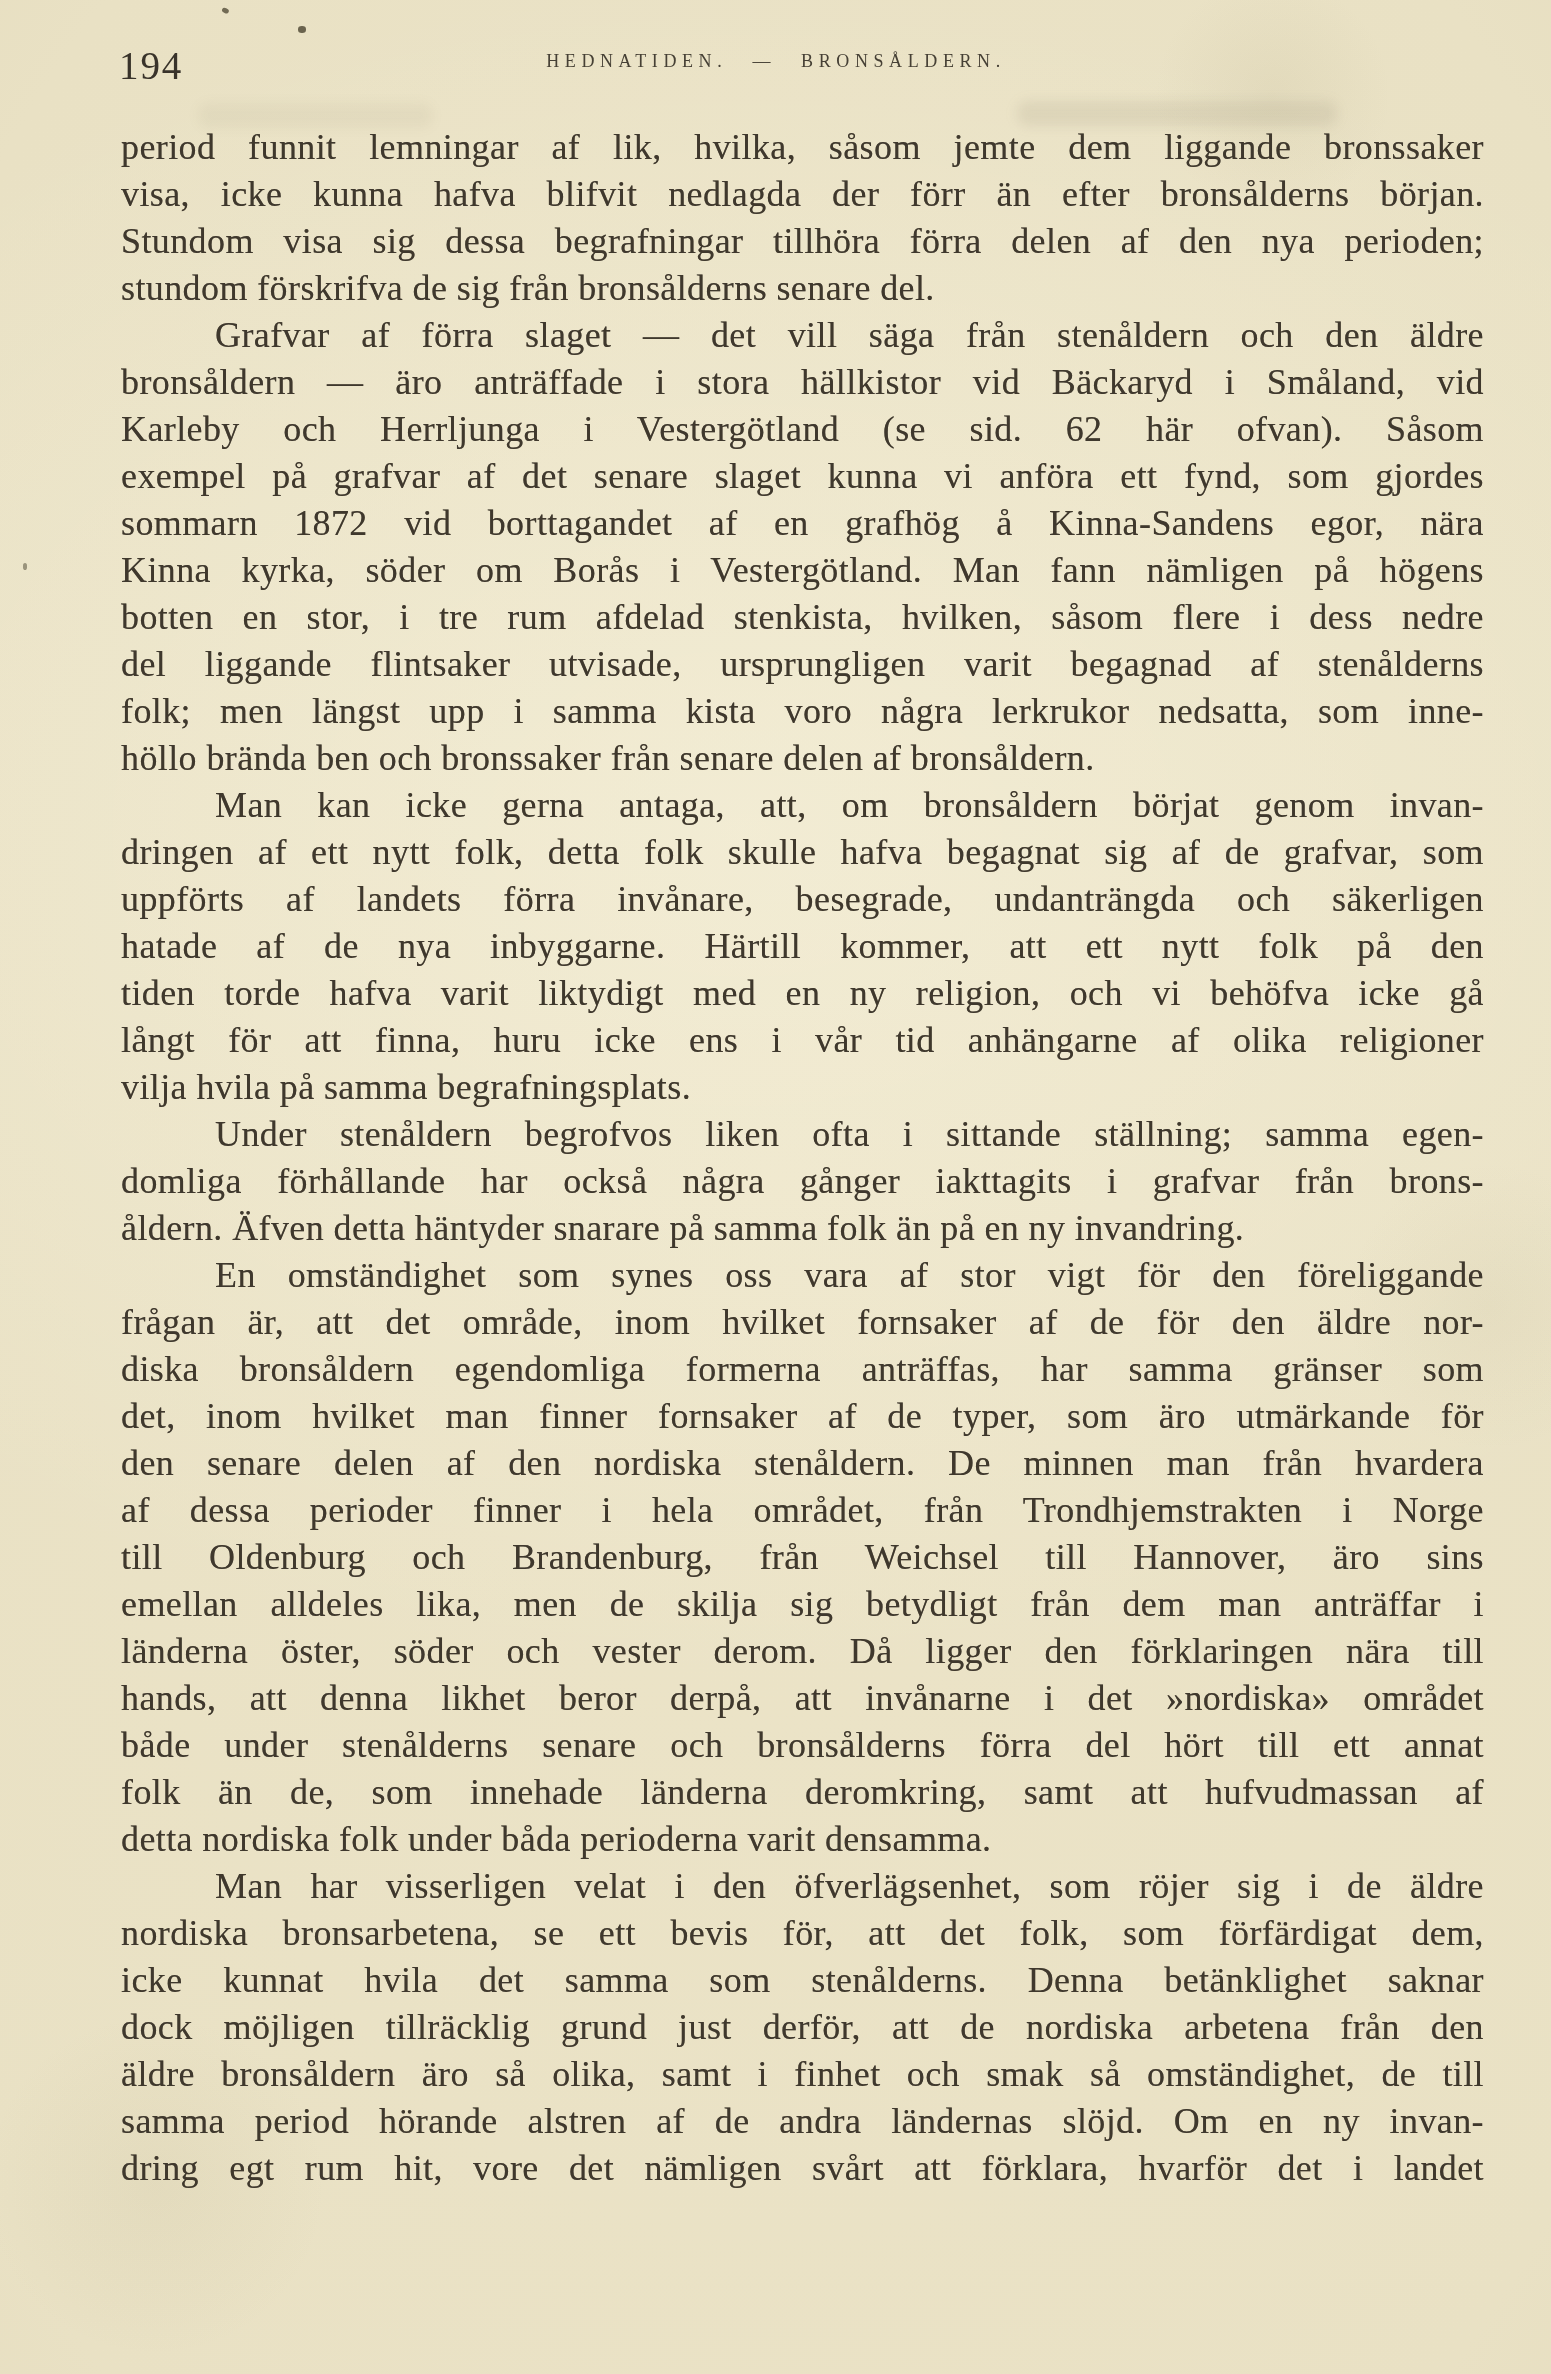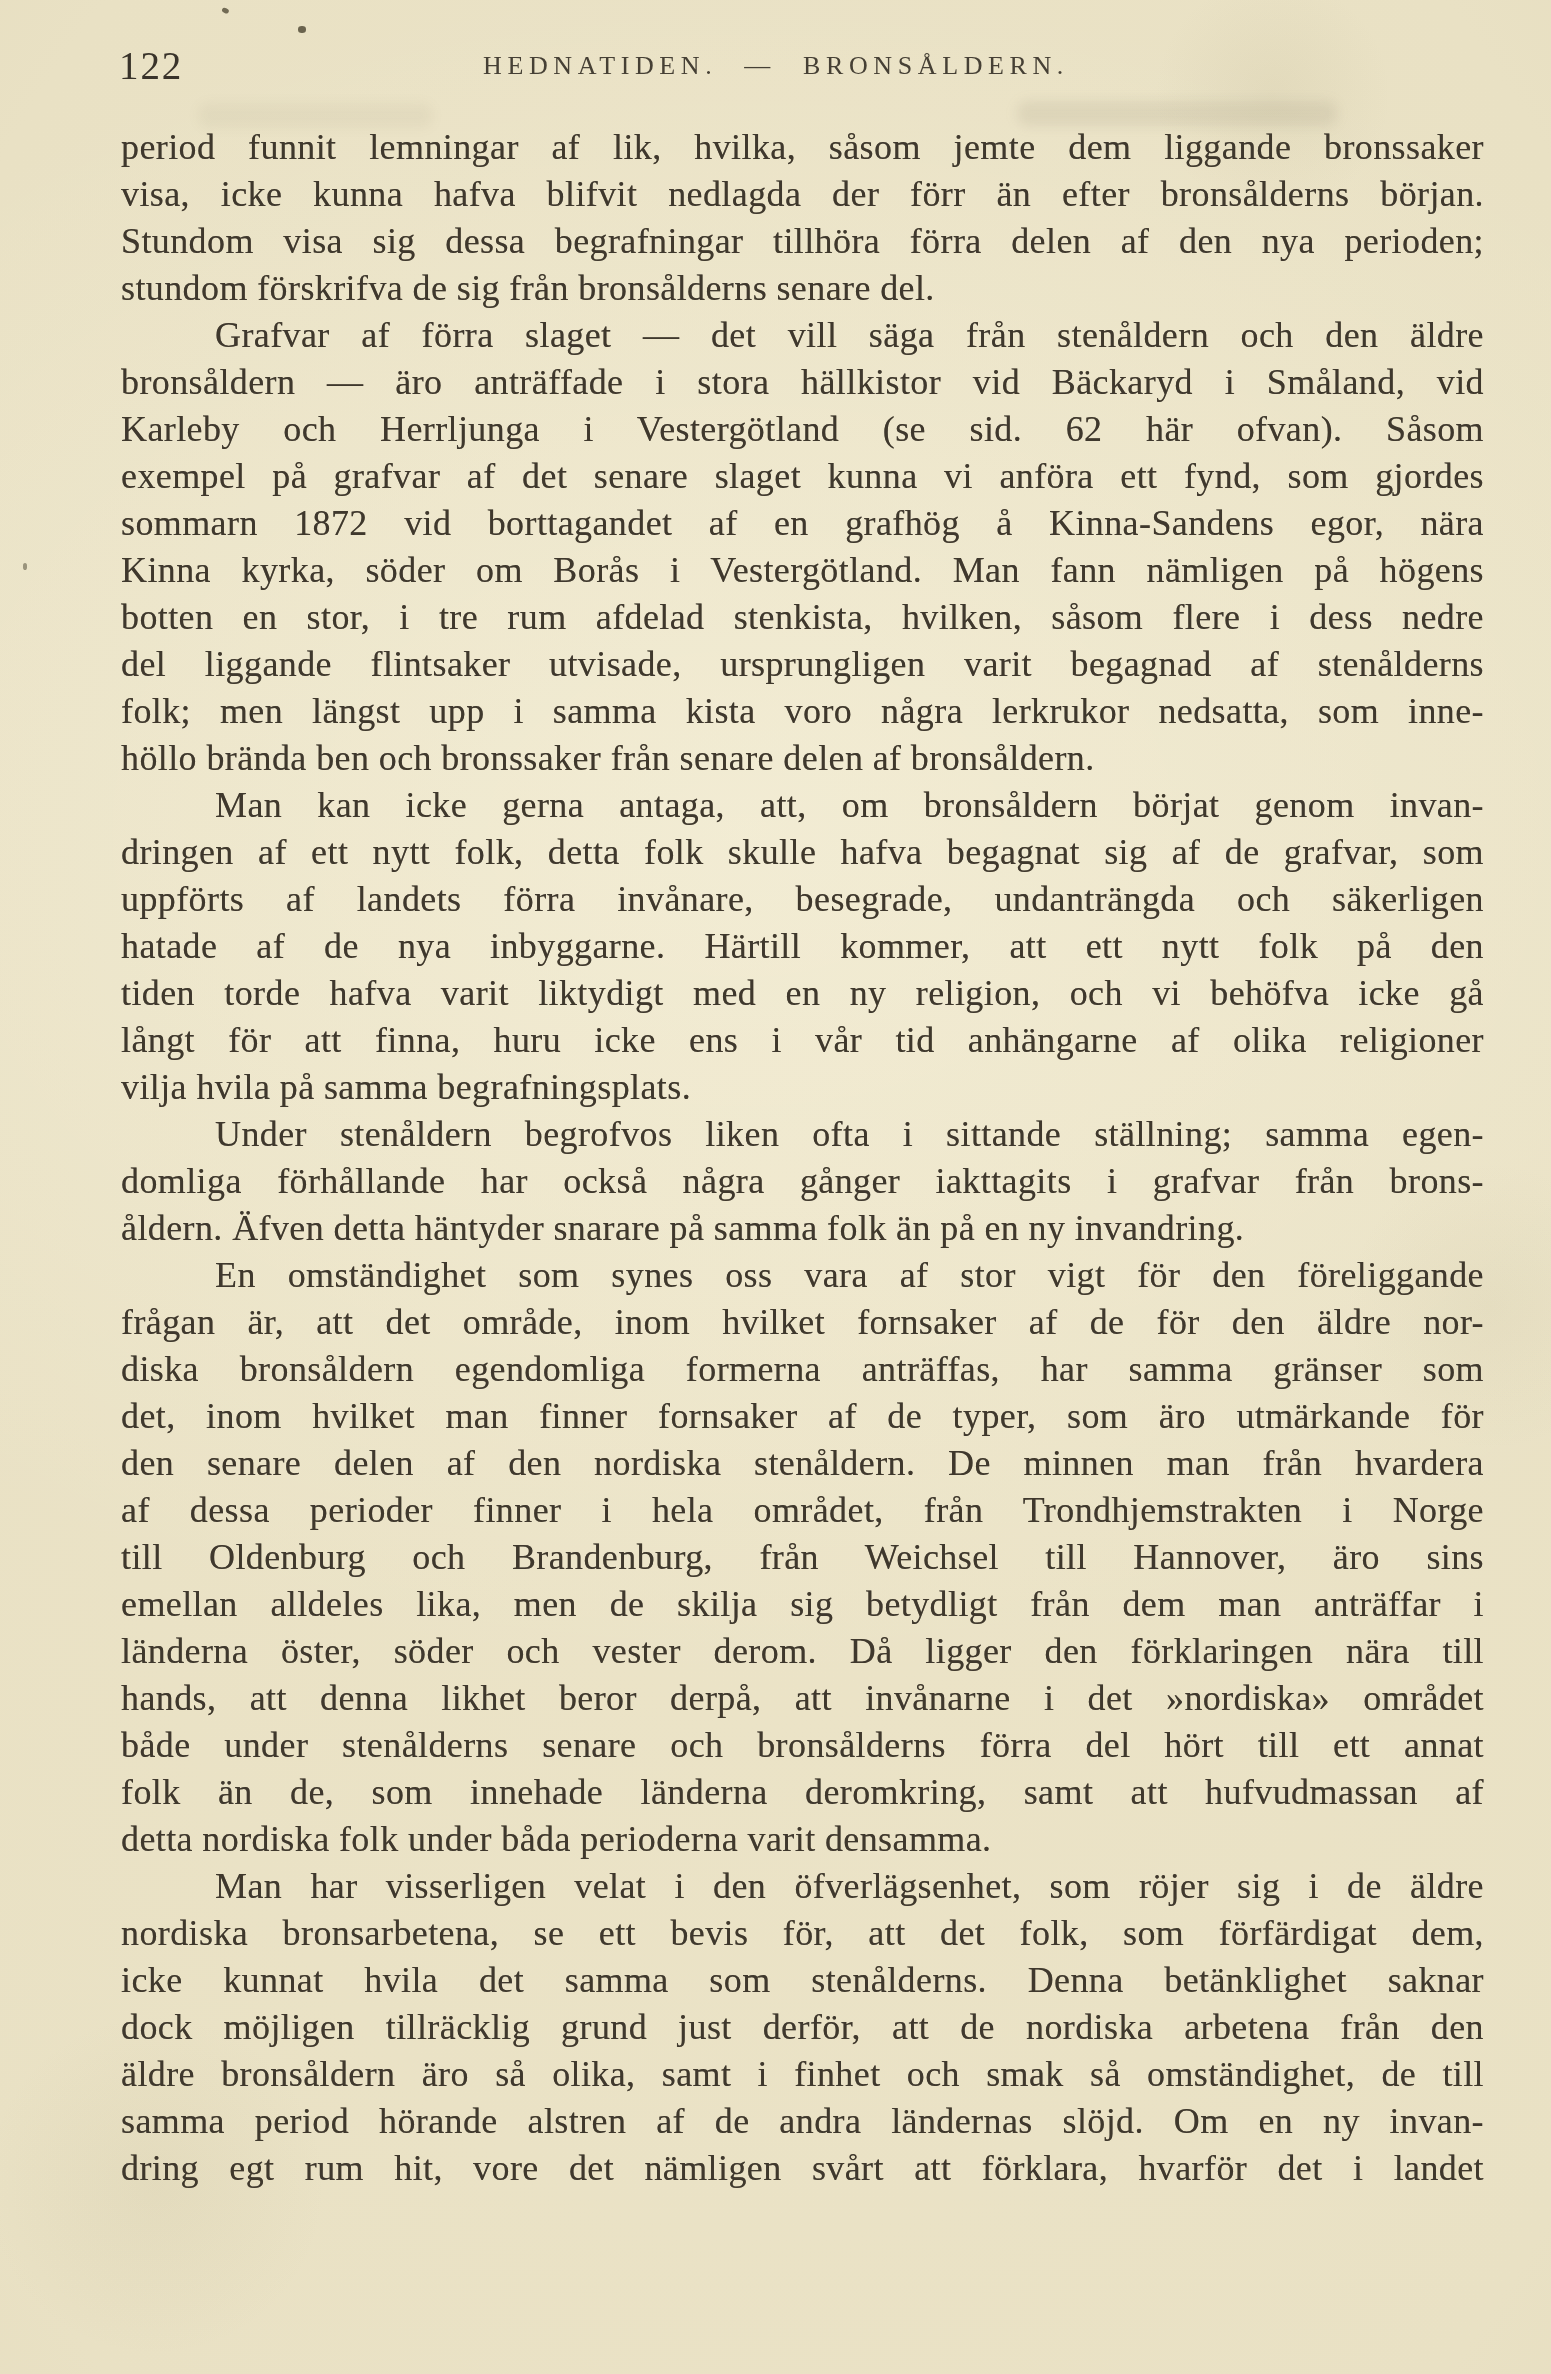--- a/index.html
+++ b/index.html
@@ -34,21 +34,21 @@
     position: absolute;
     left: 119px; top: 0;
     font-size: 39px;
     letter-spacing: 1.9px;
     color: #39332a;
   }
   .running-head {
     position: absolute;
     left: 0; right: 0; top: 7.5px;
     text-align: center;
-    font-size: 26px;
+    font-size: 18px;
     letter-spacing: 5.6px;
     word-spacing: 15px;
     color: #464035;
   }
   
   .showthrough {
     position: absolute;
     height: 24.5px;
     border-radius: 11.3px;
     background: rgba(120,115,90,0.12);
@@ -87,21 +87,21 @@
 
 <div class="page">
 
   <div class="speck sp1"></div>
   <div class="speck sp2"></div>
   <div class="speck sp3"></div>
 
   <div class="header-band">
     <div class="showthrough st1"></div>
     <div class="showthrough st2"></div>
-    <span class="page-number">122</span>
+    <span class="page-number">194</span>
     <div class="running-head">HEDNATIDEN. — BRONSÅLDERN.</div>
   </div>
 
   <div class="text-block">
       <div class="para">
         <div class="line">period funnit lemningar af lik, hvilka, såsom jemte dem liggande bronssaker</div>
         <div class="line">visa, icke kunna hafva blifvit nedlagda der förr än efter bronsålderns början.</div>
         <div class="line">Stundom visa sig dessa begrafningar tillhöra förra delen af den nya perioden;</div>
         <div class="line no-just">stundom förskrifva de sig från bronsålderns senare del.</div>
       </div>

